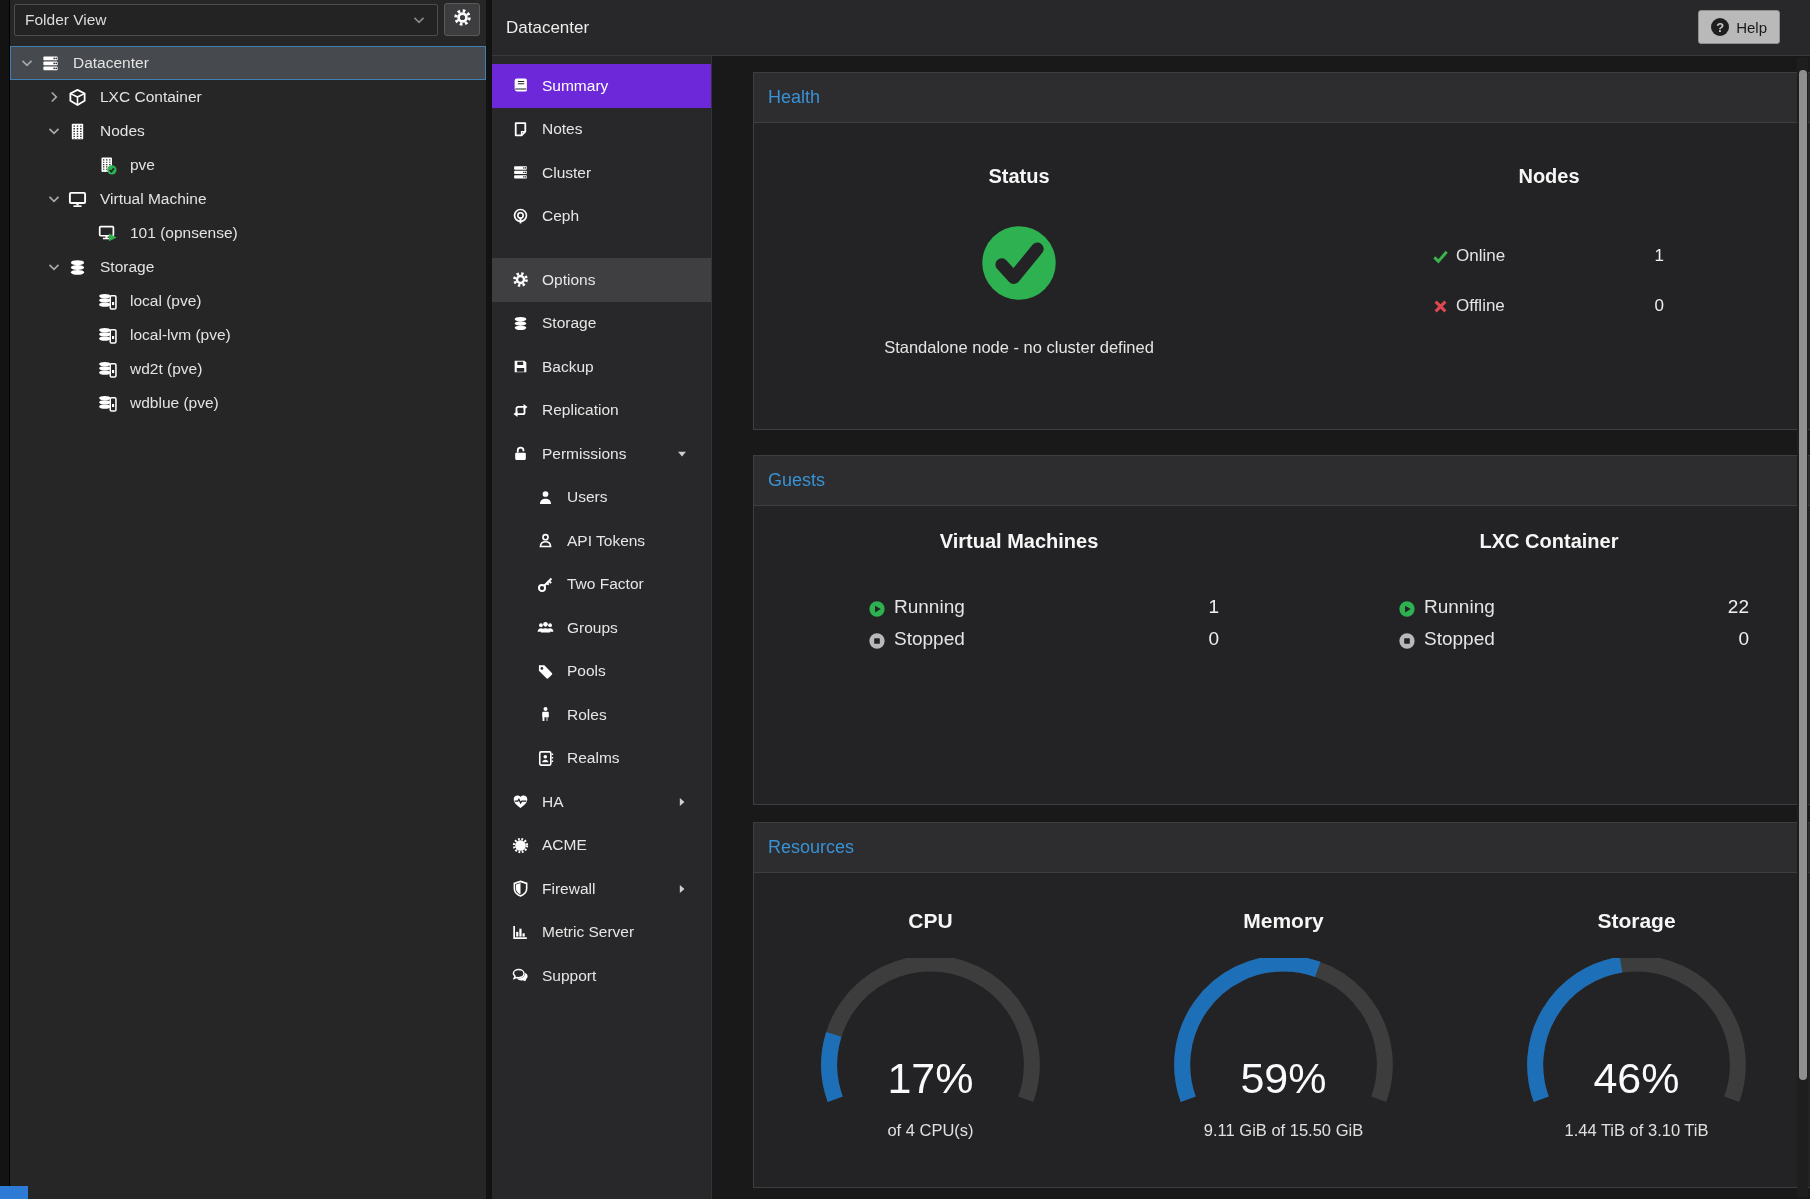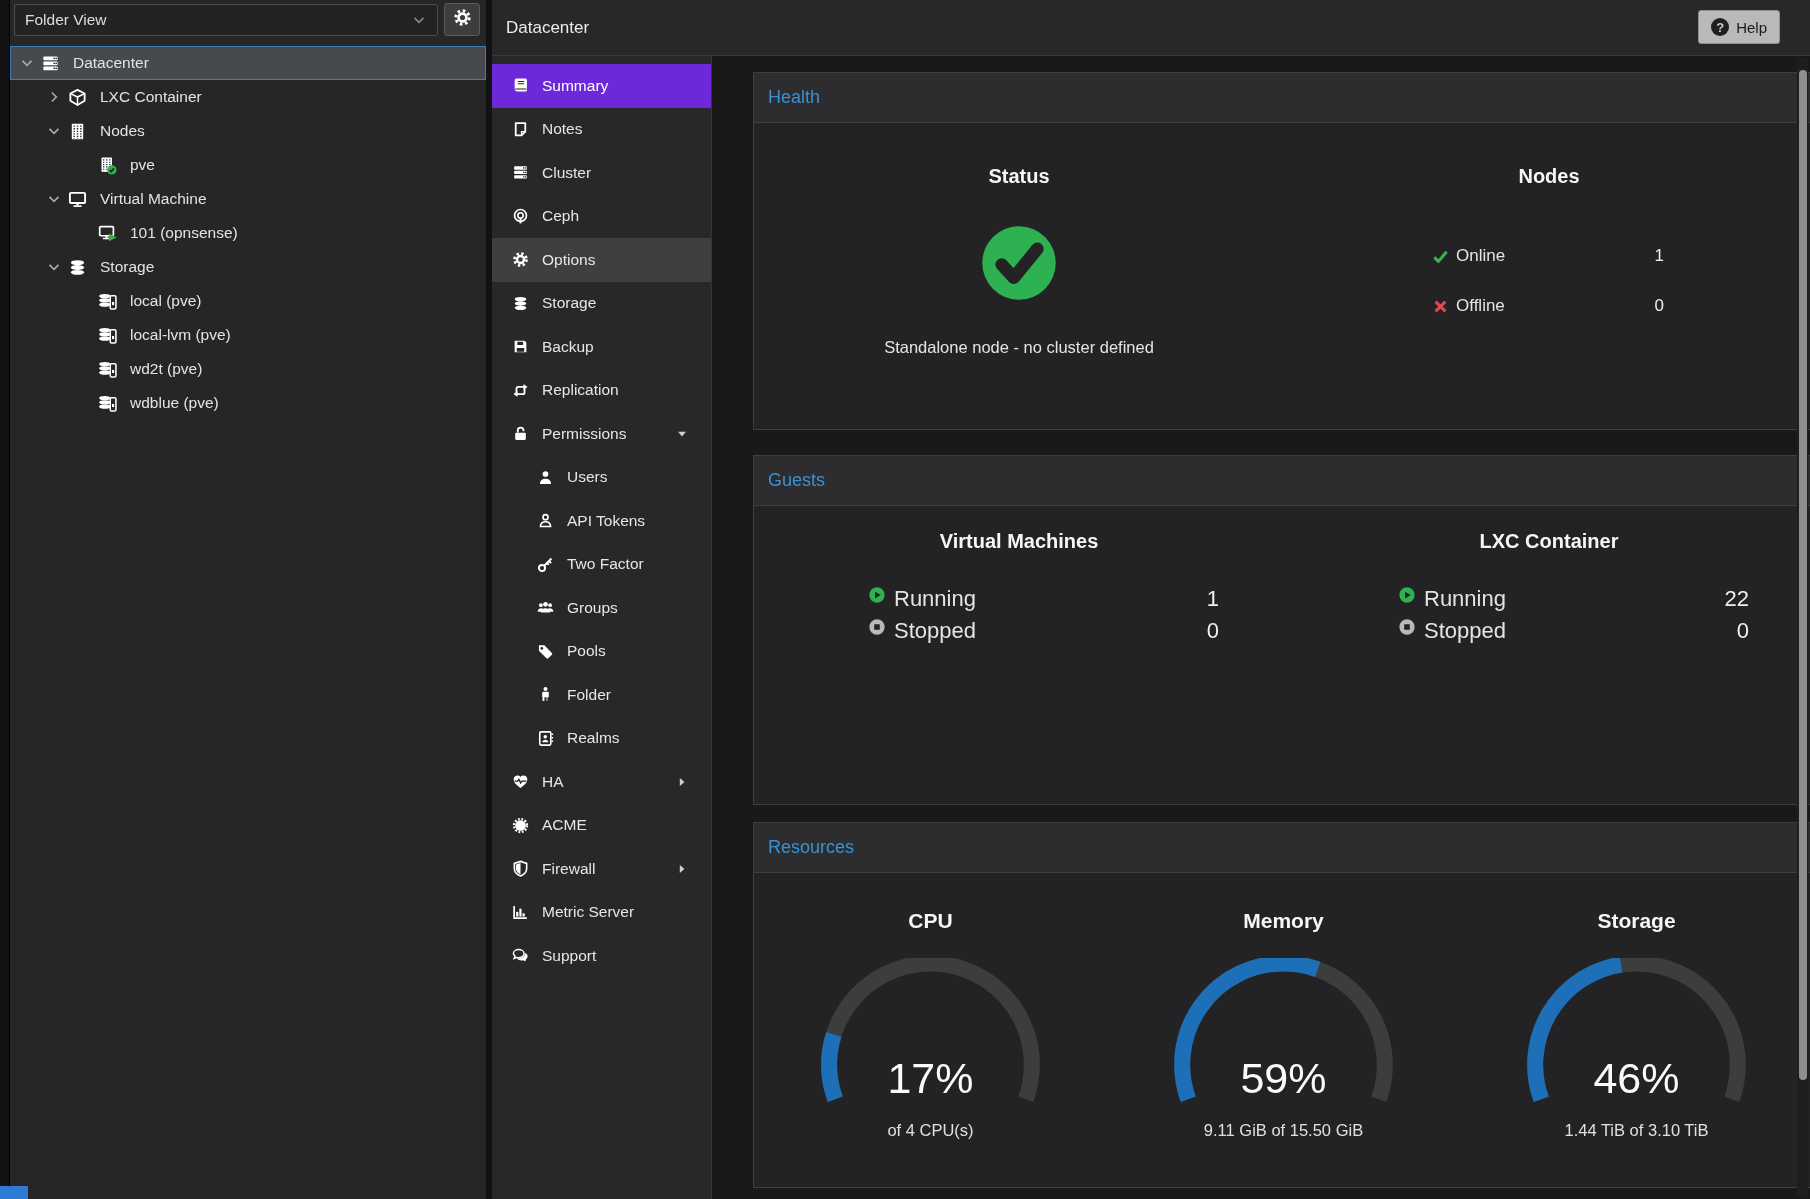--- a/index.html
+++ b/index.html
@@ -48,21 +48,21 @@
   
   #nav { position:absolute; left:0; top:56px; width:220px; height:1143px; background:#28282a;
     border-right:1px solid #343437; }
   #nav-list { padding-top:8px; }
   .nav-item { position:relative; height:43.5px; display:flex; align-items:center; padding-left:20px;
     font-size:15.5px; color:#e6e6e6; }
   .nav-item .nicon { width:18px; height:18px; margin-right:12px; flex:0 0 18px; display:flex; align-items:center; }
   .nav-item .nicon svg { width:17px; height:17px; }
   .nav-item.indent { padding-left:45px; }
   .nav-item.sel { background:#6d28d9; color:#fff; }
-  .nav-item.hover { background:#3f3f42; }
+  .nav-item.hover { background:#3f3f42;margin-top:20px; }
   .nav-item .caret { position:absolute; right:22px; width:14px; height:14px; }
 
   
   #content { position:absolute; left:220px; top:56px; width:1098px; height:1143px; background:#191919; }
   .panel { position:absolute; left:15px; width:1061px; background:#232325; border:1px solid #3e3e40;margin-left:26px; }
   .panel-hd { height:50px; background:#2d2d30; border-bottom:1px solid #3e3e40; display:flex;
     align-items:center; padding-left:14px; font-size:18px; color:#3892d4; }
   #panel-health { top:16px; height:358px; }
   #panel-guests { top:399px; height:350px; }
   #panel-resources { top:766px; height:366px; }
@@ -77,21 +77,21 @@
   #nodes-rows { left:530px; top:158px; width:530px; }
   .kv-row { height:50px; display:flex; align-items:center; padding:0 150px 0 148px; font-size:17px; }
   .kv-row .kicon { width:17px; height:17px; margin-right:7px; display:flex; }
   .kv-row .kicon svg { width:17px; height:17px; }
   .kv-row .kval { margin-left:auto; color:#f0f0f0; }
 
   .guest-col { position:absolute; top:0; width:530px; height:300px; }
   #guest-col-0 { left:0; } #guest-col-1 { left:530px; }
   .guest-heading { position:absolute; top:74px; width:530px; text-align:center; font-size:20px; font-weight:bold; color:#f6f6f6; }
   .guest-rows { position:absolute; top:130px; left:0; width:530px; }
-  .guest-row { height:32px; display:flex; align-items:flex-start; padding:0 65px 0 114px; font-size:22px; }
+  .guest-row { height:32px; display:flex; align-items:flex-end; padding:0 65px 0 114px; font-size:19px; }
   .guest-row .kicon { width:18px; height:18px; margin-right:8px; display:flex; }
   .guest-row .kicon svg { width:18px; height:18px; }
   .guest-row .kval { margin-left:auto; color:#f0f0f0; }
 
   #gauges { position:absolute; left:0; top:86px; width:1059px; display:flex; }
   .gauge-col { width:353px; text-align:center; position:relative; }
   .gauge-title { font-size:21px; font-weight:bold; color:#f6f6f6; height:26px; }
   .gauge-wrap { position:relative; width:235px; height:160px; margin:23px auto 0; }
   .gauge-wrap svg { width:235px; height:160px; }
   .gauge-pct { position:absolute; left:0; top:96px; width:235px; text-align:center;
@@ -462,21 +462,21 @@
           </div>
           <div class="nav-item indent">
             <span class="nicon">
               <svg viewBox="0 0 16 16" xmlns="http://www.w3.org/2000/svg">
                 <g fill="#ffffff">
                   <circle cx="8" cy="2.9" r="1.9"></circle>
                   <path d="M5.9 5.3h4.2c.6 0 1 .5 1 1.1v4.1h-1.3V14H9v-3.5H7V14H5.2v-3.5H4.9v-4.1c0-.6.4-1.1 1-1.1z"></path>
                 </g>
               </svg>
             </span>
-            <span>Folder</span>
+            <span>Roles</span>
           </div>
           <div class="nav-item indent">
             <span class="nicon">
               <svg viewBox="0 0 16 16" xmlns="http://www.w3.org/2000/svg">
                 <rect x="2.6" y="1.8" width="10.4" height="12.4" rx="1.2" fill="none" stroke="#ffffff" stroke-width="1.5"></rect>
                 <circle cx="7.8" cy="6.3" r="1.7" fill="#ffffff"></circle>
                 <path d="M4.8 11.6c.3-1.6 1.5-2.4 3-2.4s2.7.8 3 2.4z" fill="#ffffff"></path>
                 <path d="M13.8 4h1.4M13.8 7.3h1.4M13.8 10.6h1.4" stroke="#ffffff" stroke-width="1.3"></path>
               </svg>
             </span>

